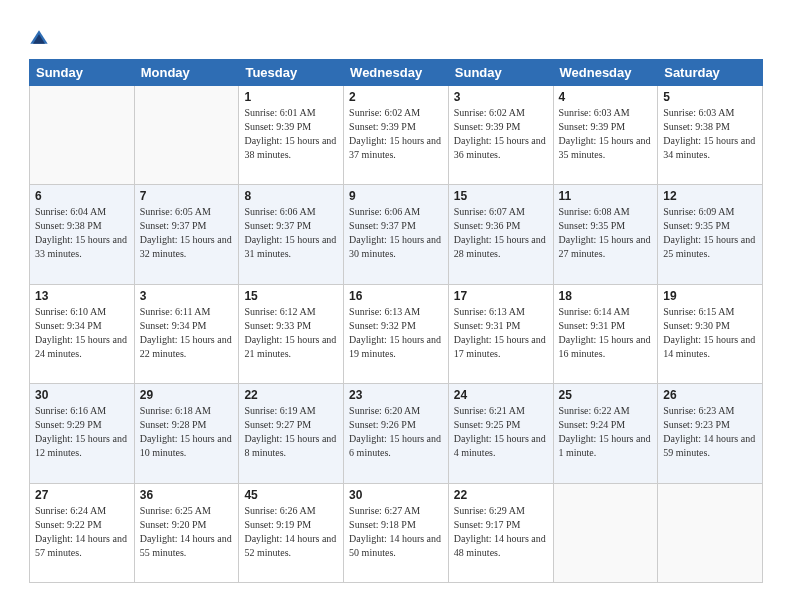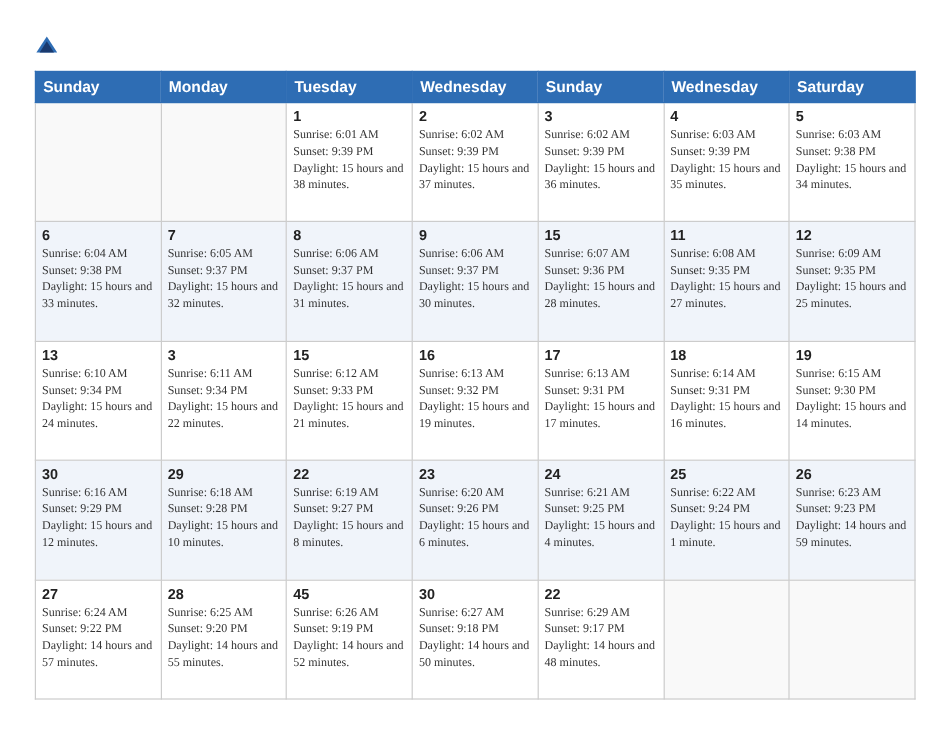--- a/index.html
+++ b/index.html
@@ -246,21 +246,21 @@
             <span class="day-number">26</span>
             <div class="day-info">Sunrise: 6:23 AM<br>Sunset: 9:23 PM<br>Daylight: 14 hours and 59 minutes.</div>
           </td>
         </tr>
         <tr>
           <td>
             <span class="day-number">27</span>
             <div class="day-info">Sunrise: 6:24 AM<br>Sunset: 9:22 PM<br>Daylight: 14 hours and 57 minutes.</div>
           </td>
           <td>
-            <span class="day-number">28</span>
+            <span class="day-number">36</span>
             <div class="day-info">Sunrise: 6:25 AM<br>Sunset: 9:20 PM<br>Daylight: 14 hours and 55 minutes.</div>
           </td>
           <td>
             <span class="day-number">45</span>
             <div class="day-info">Sunrise: 6:26 AM<br>Sunset: 9:19 PM<br>Daylight: 14 hours and 52 minutes.</div>
           </td>
           <td>
             <span class="day-number">30</span>
             <div class="day-info">Sunrise: 6:27 AM<br>Sunset: 9:18 PM<br>Daylight: 14 hours and 50 minutes.</div>
           </td>

